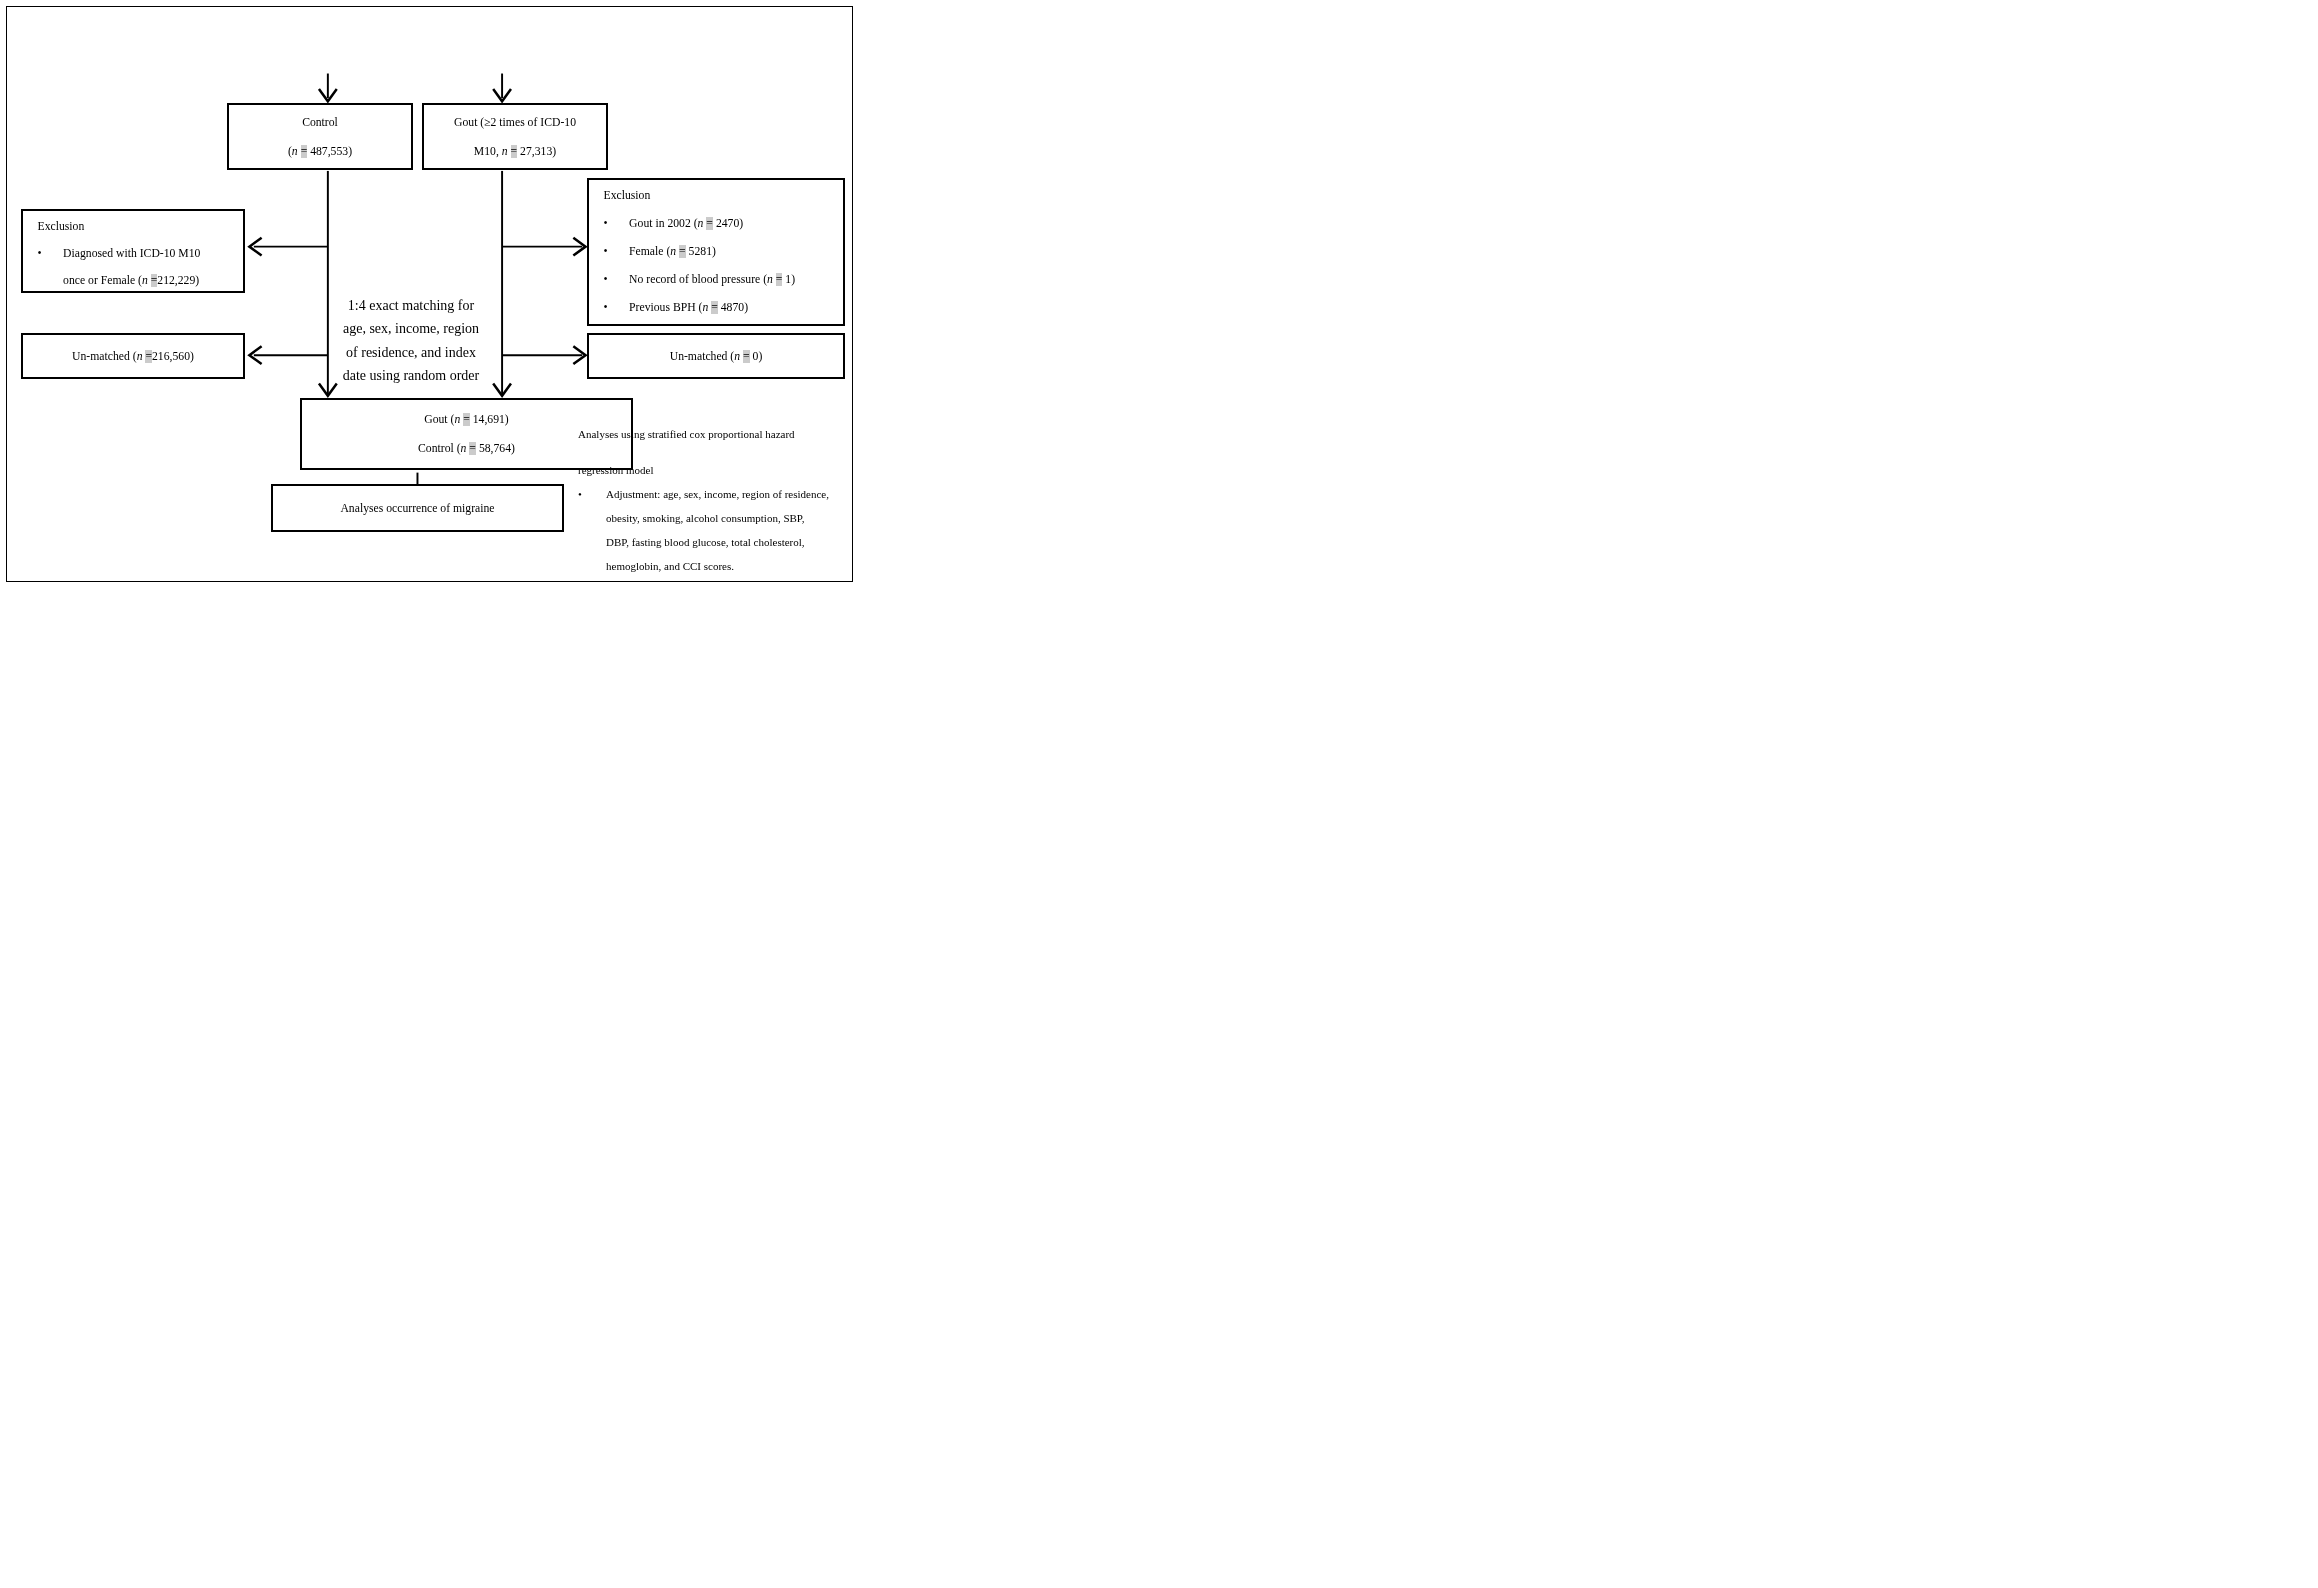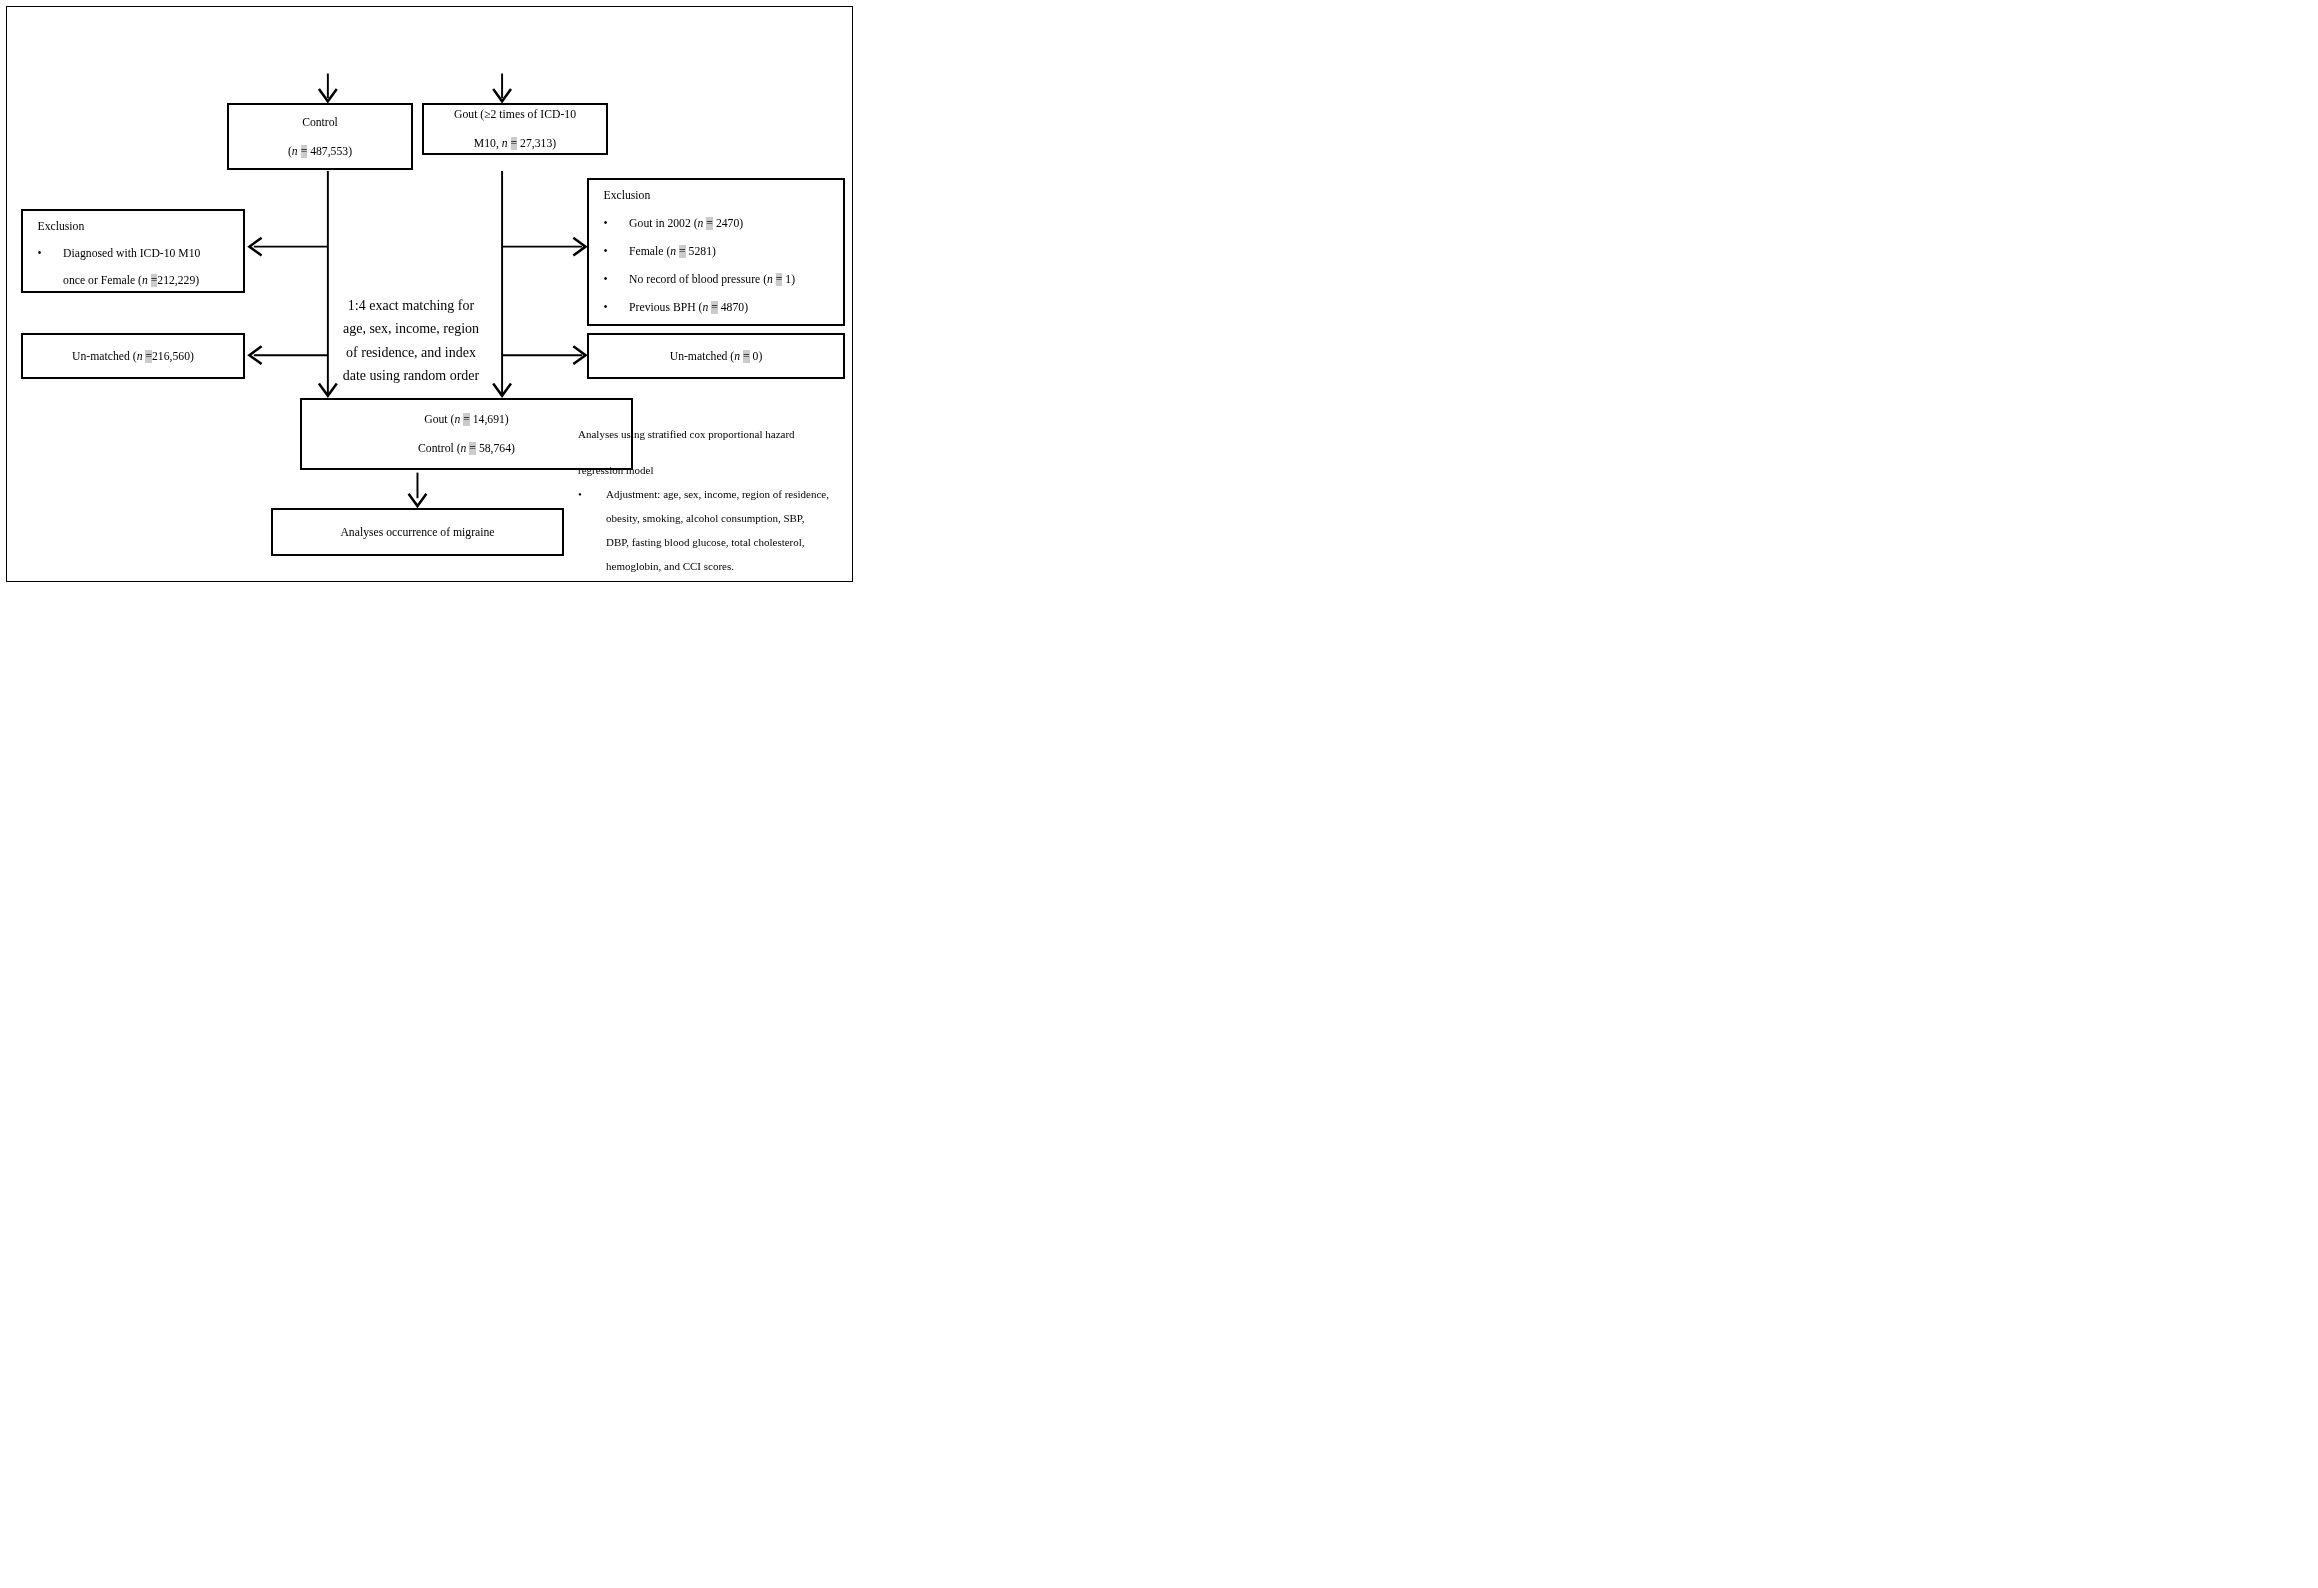--- a/index.html
+++ b/index.html
@@ -82,21 +82,21 @@
       <path d="M734,887 L750,909 L766,887"></path>
     </g>
   </svg>
 
 
   <div class="box centerbox" style="left:227px; top:103px; width:186px; height:67px;">
     <div class="bline">Control</div>
     <div class="bline">(<i>n</i> <span class="eq">=</span> 487,553)</div>
   </div>
 
-  <div class="box centerbox" style="left:422px; top:103px; width:186px; height:52px;">
+  <div class="box centerbox" style="left:422px; top:103px; width:186px; height:67px;">
     <div class="bline">Gout (≥2 times of ICD-10</div>
     <div class="bline">M10, <i>n</i> <span class="eq">=</span> 27,313)</div>
   </div>
 
   <div class="box excl lx" style="left:21px; top:209px; width:224px; height:84px;">
     <div class="hline">Exclusion</div>
     <div class="brow">
       <span class="bdot">•</span>
       <span class="btxt">
         <div>Diagnosed with ICD-10 M10</div>
@@ -146,21 +146,21 @@
     <div>age, sex, income, region</div>
     <div>of residence, and index</div>
     <div>date using random order</div>
   </div>
 
   <div class="box centerbox" style="left:271px; top:398px; width:333px; height:72px;margin-left:29px;">
     <div class="bline">Gout (<i>n</i> <span class="eq">=</span> 14,691)</div>
     <div class="bline">Control (<i>n</i> <span class="eq">=</span> 58,764)</div>
   </div>
 
-  <div class="box centerbox" style="left:271px; top:508px; width:293px; height:48px;">
+  <div class="box centerbox" style="left:271px; top:484px; width:293px; height:48px;">
     <div class="bline">Analyses occurrence of migraine</div>
   </div>
 
   <div class="note an-note" style="left:578px; top:410px;">
     <div class="nline">Analyses using stratified cox proportional hazard</div>
     <div class="nline">regression model</div>
     <div class="brow">
       <span class="bdot">•</span>
       <span class="btxt">
         <div>Adjustment: age, sex, income, region of residence,</div>

